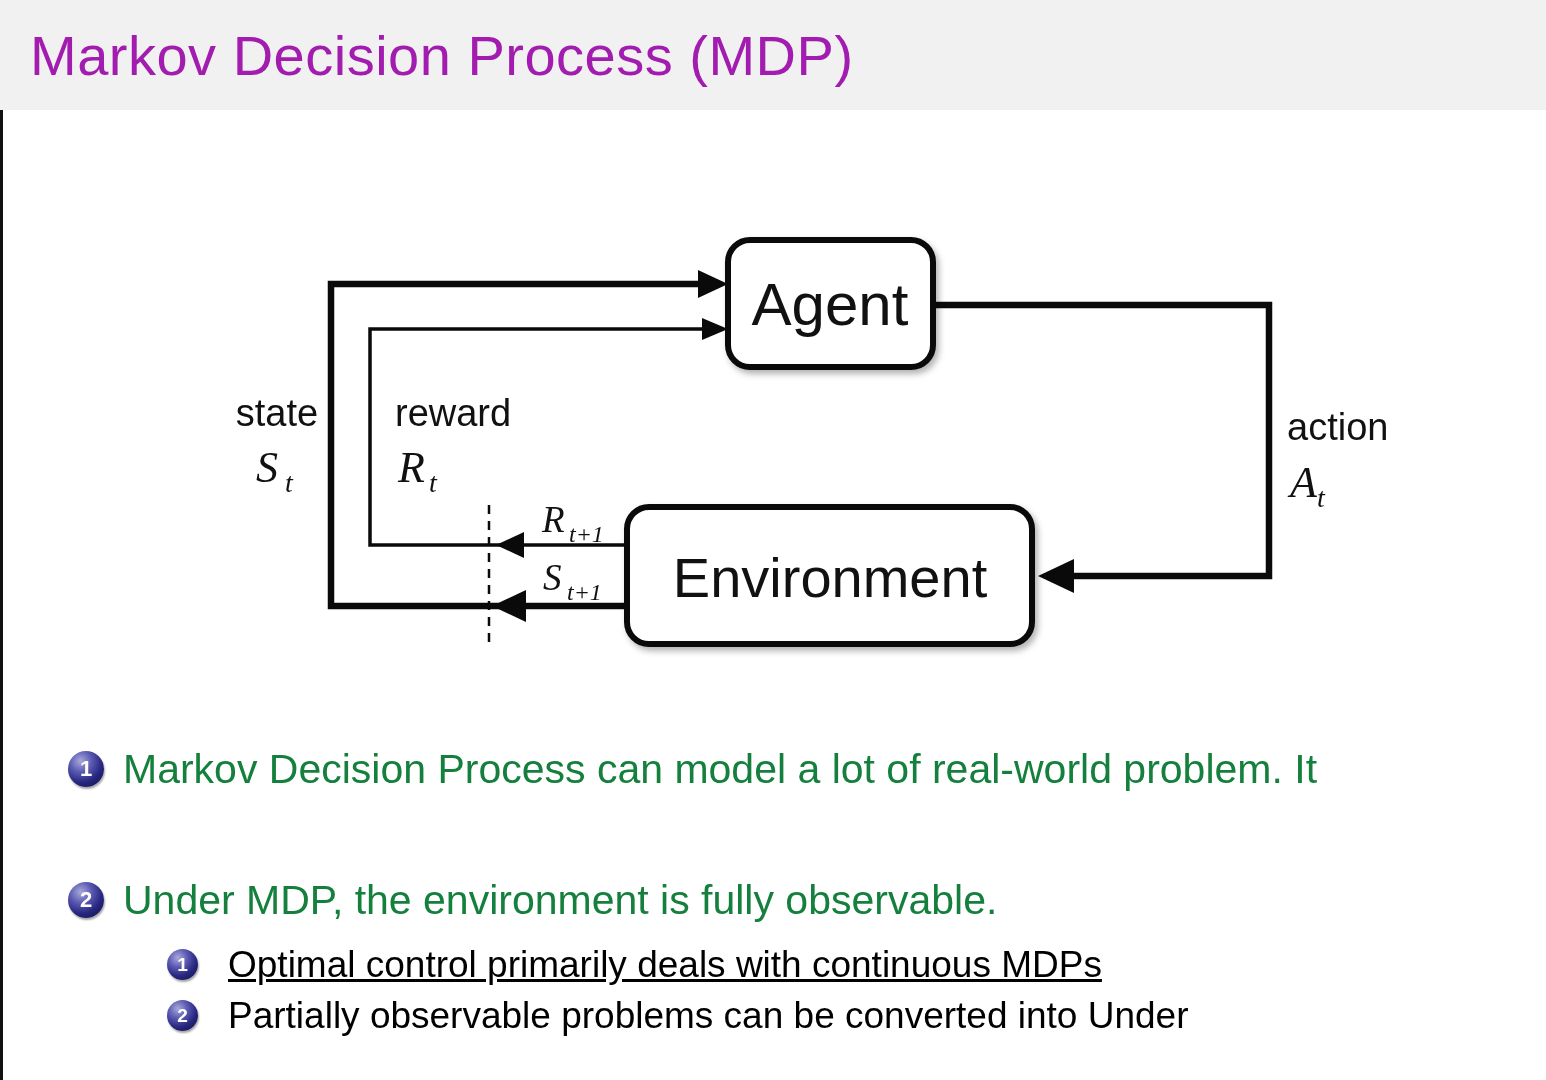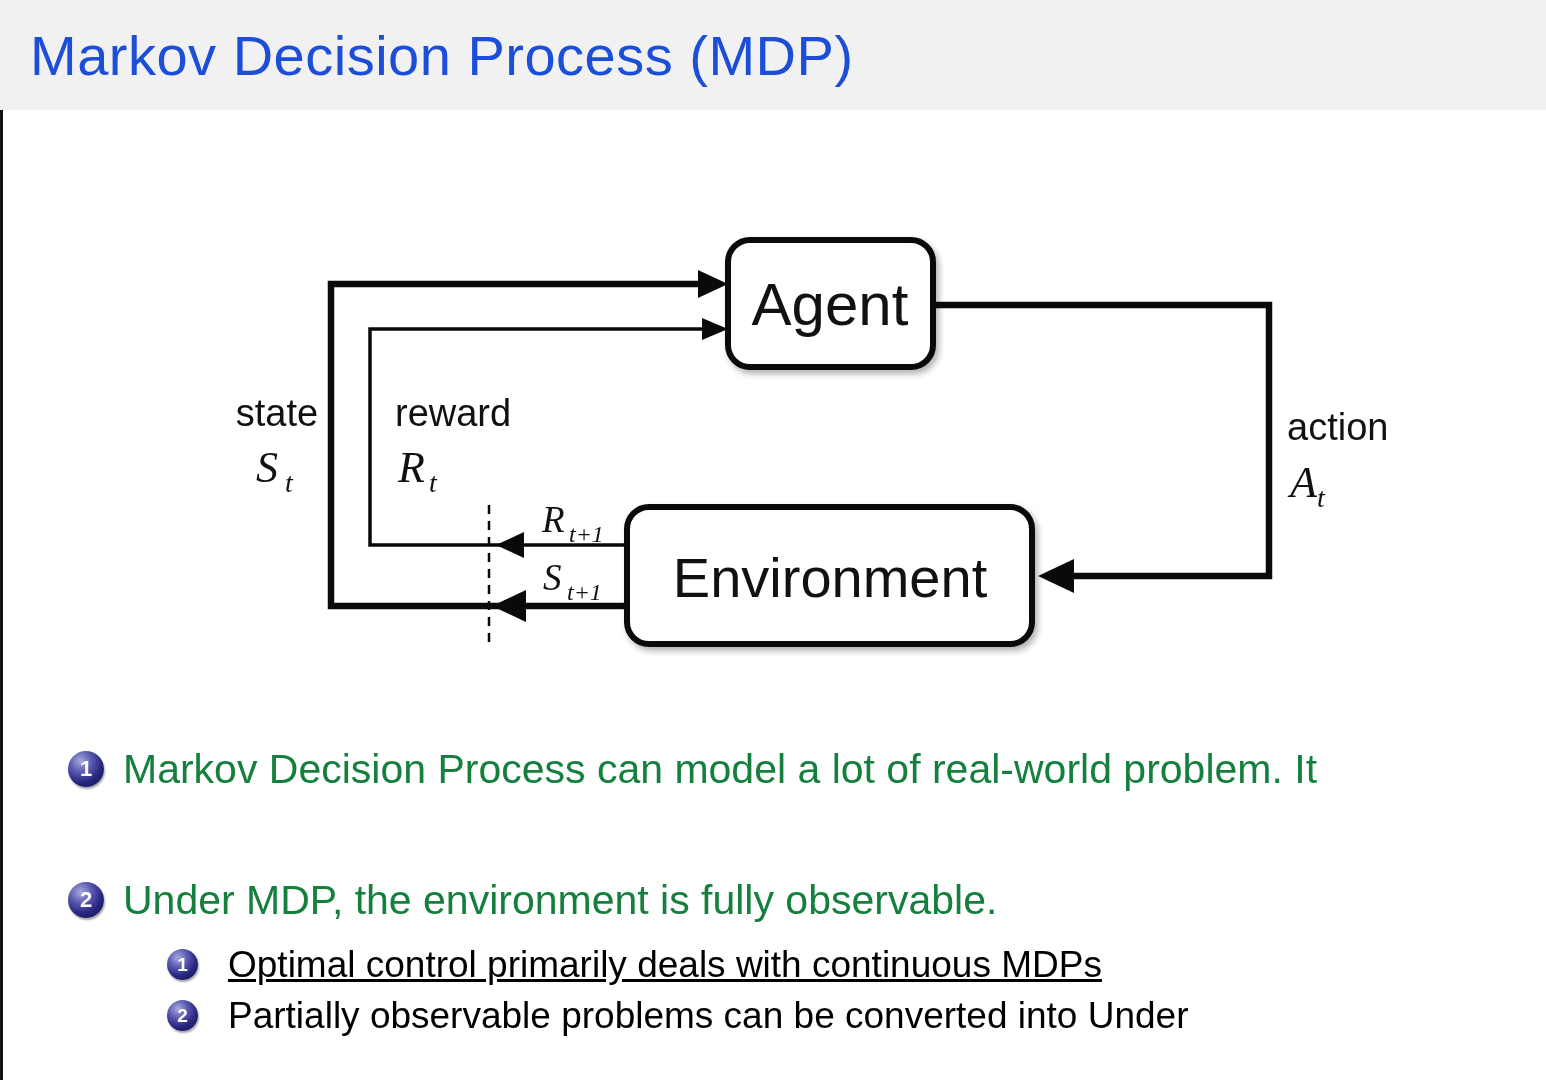--- a/index.html
+++ b/index.html
@@ -8,21 +8,21 @@
     font-family:"Liberation Sans",sans-serif;color:#000;overflow:hidden;
   }
   .left-border{
     position:absolute;left:0;top:0;width:3px;height:1080px;background:#111;
   }
   .title-bar{
     position:absolute;left:0;top:0;width:1546px;height:110px;
     background:#f1f1f1;display:flex;align-items:center;
   }
   .title-bar h1{
-    margin:0 0 0 30px;font-size:56px;font-weight:500;letter-spacing:0.5px;color:#1d4ed8;
+    margin:0 0 0 30px;font-size:56px;font-weight:500;letter-spacing:0.5px;color:#a21caf;
   }
   .diagram-svg{
     position:absolute;left:220px;top:180px;width:1230px;height:520px;
   }
   .box{fill:#ffffff;stroke:#0a0a0a;stroke-width:6px;}
   .shadow{filter:drop-shadow(3px 4px 3px rgba(0,0,0,0.30));}
   .thick{fill:none;stroke:#0a0a0a;stroke-width:6.5px;}
   .thin{fill:none;stroke:#0a0a0a;stroke-width:3.5px;}
   .head{fill:#0a0a0a;stroke:none;}
   .dashed{fill:none;stroke:#0a0a0a;stroke-width:2.5px;stroke-dasharray:9 7;}

